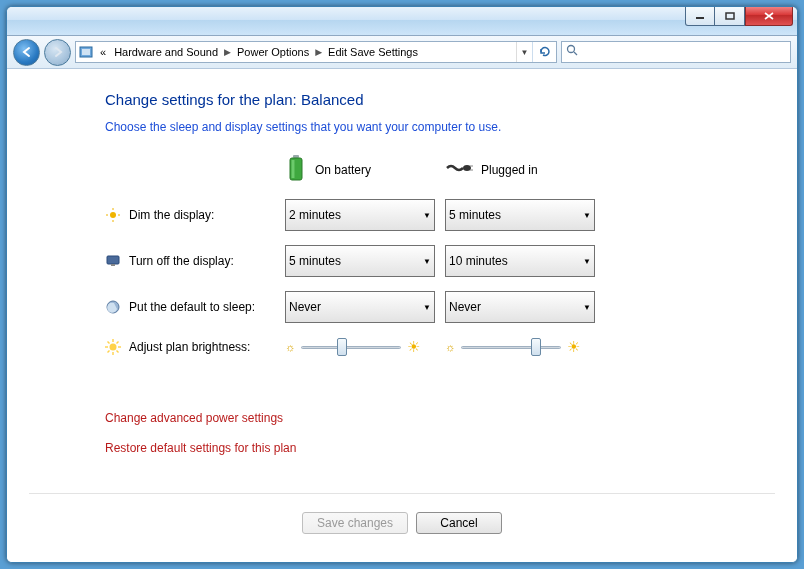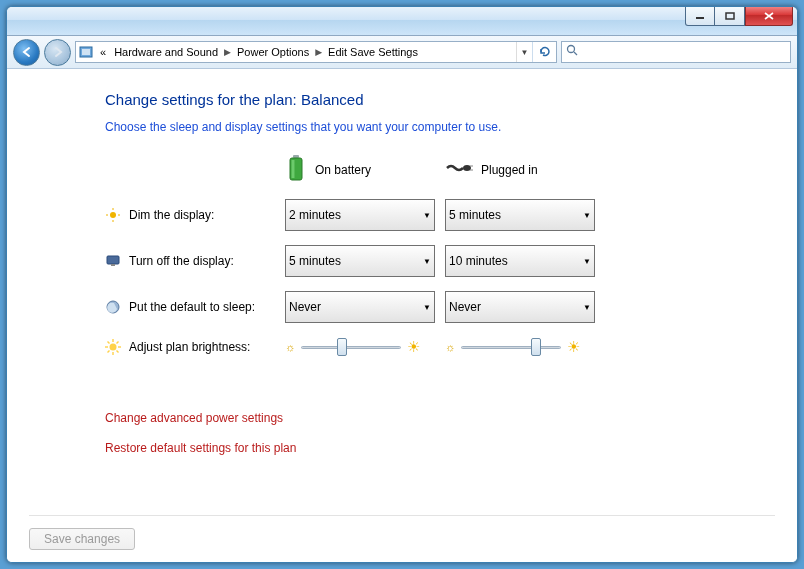--- a/index.html
+++ b/index.html
@@ -118,26 +118,26 @@
 }
 .track .thumb {
   position: absolute; width: 10px; height: 18px;
   background: linear-gradient(to bottom, #f5fafd, #d0e0ee);
   border: 1px solid #6a8aa5; border-radius: 2px;
   top: 1px;
 }
 .links { margin-top: 54px; }
 .link { color: #b91c1c; font-size: 12px; margin-bottom: 16px; cursor: pointer; }
 .btnbar {
-  position: absolute; bottom: 12px; right: 22px;
+  position: absolute; bottom: 28px; right: 22px;
   display: flex; gap: 8px;
   border-top: 1px solid #e3e3e3;
-  padding-top: 12px;
+  padding-top: 18px;
   left: 22px;
-  justify-content: space-between;
+  justify-content: center;
 }
 .btn {
   min-width: 86px; padding: 3px 14px;
   background: linear-gradient(to bottom, #f8f8f8, #e3e3e3);
   border: 1px solid #8e8e8e; border-radius: 3px;
   font-size: 12px; font-family: inherit;
   text-align: center;
 }
 .btn.disabled { color: #9a9a9a; border-color: #bfbfbf; background: linear-gradient(to bottom, #f8f8f8, #efefef); }
 .ico { display: inline-flex; align-items: center; justify-content: center; width: 16px; height: 16px; }
@@ -335,15 +335,16 @@
       </div>
     </div>
 
     <div class="links">
       <div class="link">Change advanced power settings</div>
       <div class="link">Restore default settings for this plan</div>
     </div>
 
     <div class="btnbar">
       <div class="btn disabled">Save changes</div>
+      <div class="btn">Cancel</div>
     </div>
   </div>
 </div>
 
 </body></html>

